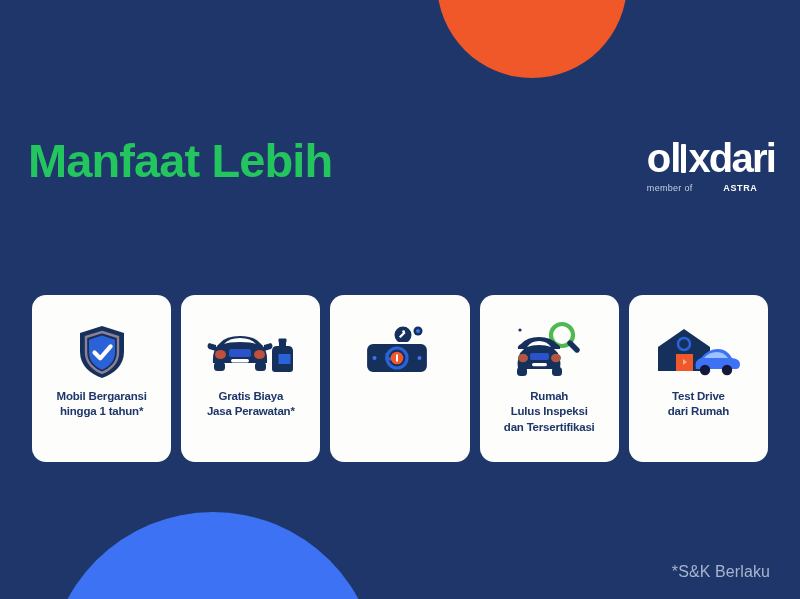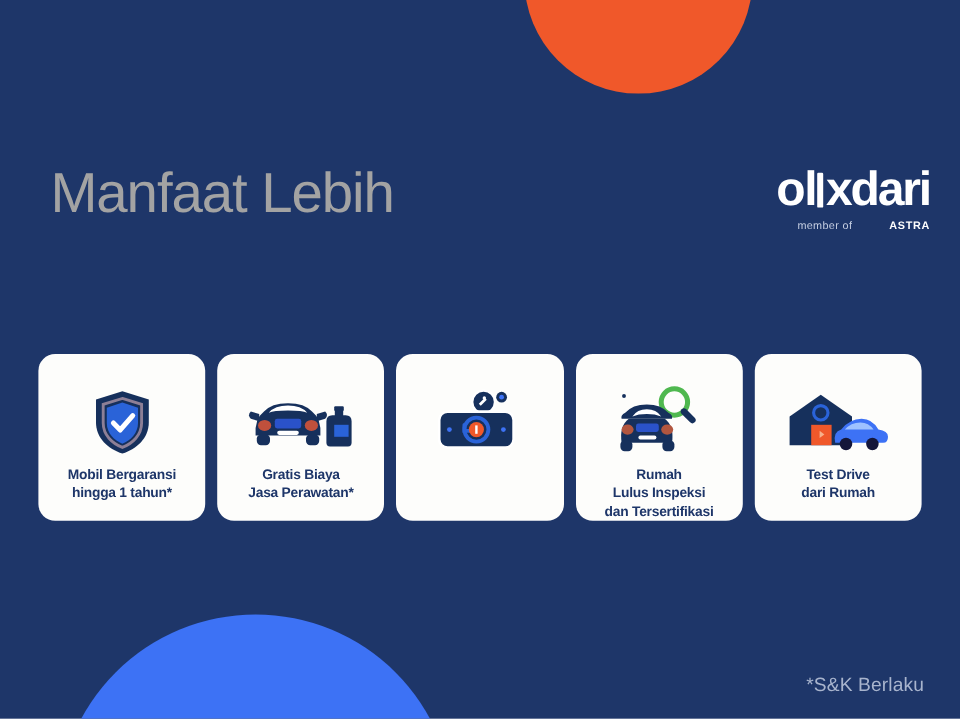--- a/index.html
+++ b/index.html
@@ -22,33 +22,32 @@
     left: 437px; top: -112px;
   }
   #blue-circle {
     width: 330px; height: 330px;
     background: #3d72f5;
     left: 48px; top: 512px;
   }
   
   #headline {
     position: absolute;
-    left: 42px; top: 133px;
-    color: #a3a3a3;
+    left: 28px; top: 133px;
+    color: #22c55e;
     font-size: 47px;
-    font-weight: normal;
+    font-weight: bold;
     line-height: 1.18;
     letter-spacing: -0.9px;
   }
   #headline .line { display: block; white-space: nowrap; }
   
   #logo-block {
     position: absolute;
     right: 25px; top: 138px;
-    text-align: right;
   }
   #logo-wordmark {
     color: #ffffff;
     font-size: 40px;
     font-weight: bold;
     letter-spacing: -1.8px;
     line-height: 1;
     white-space: nowrap;
     display: flex;
     align-items: center;
@@ -67,21 +66,21 @@
     font-size: 9px;
     margin-top: 5px;
     letter-spacing: 0.3px;
     white-space: nowrap;
   }
   #logo-sub b { color: #ffffff; letter-spacing: 0.6px; margin-left: 28px; }
   
   #cards {
     position: absolute;
     left: 32px; top: 295px;
-    width: 736px; height: 139px;
+    width: 736px; height: 167px;
     display: flex;
     gap: 10px;
   }
   .card {
     flex: 1 1 0;
     background: #fdfdfb;
     border-radius: 14px;
     display: flex;
     flex-direction: column;
     align-items: center;

